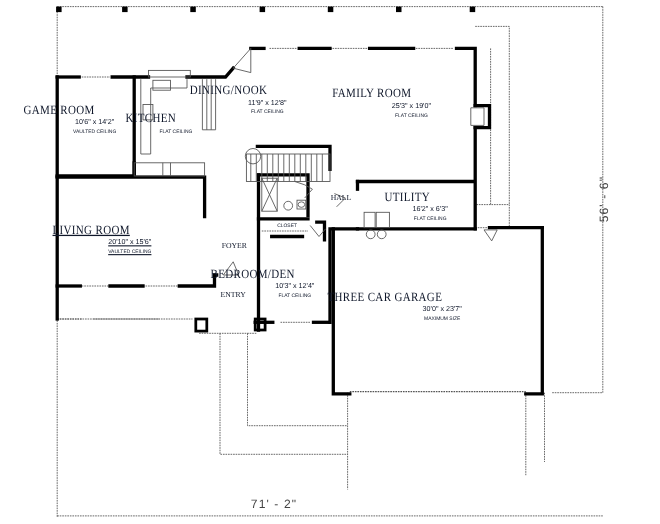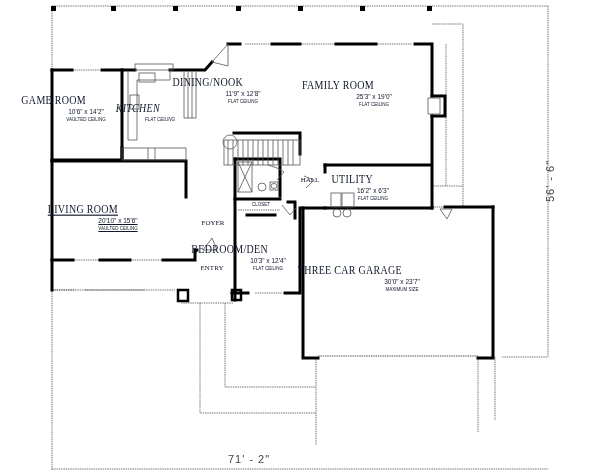--- a/index.html
+++ b/index.html
@@ -156,21 +156,21 @@
     <path d="M304 176 L314 180 L306 188"></path>
   </g>
 </svg>
 
 <div class="lbl" style="left:86px;top:96px;">
   <div class="room-name">GAME ROOM</div>
   <div class="room-dim">10'6" x 14'2"</div>
   <div class="room-note">VAULTED CEILING</div>
 </div>
 
-<div class="lbl" style="left:160px;top:104px;font-style:italic;">
+<div class="lbl" style="left:160px;top:104px;">
   <div class="room-name">KITCHEN</div>
   <div class="room-note" style="margin-top:4px;">FLAT CEILING</div>
 </div>
 
 <div class="lbl" style="left:243px;top:78px;">
   <div class="room-name">DINING/NOOK</div>
   <div class="room-dim">11'9" x 12'8"</div>
   <div class="room-note">FLAT CEILING</div>
 </div>
 
@@ -179,21 +179,21 @@
   <div class="room-dim">25'3" x 19'0"</div>
   <div class="room-note">FLAT CEILING</div>
 </div>
 
 <div class="lbl" style="left:118px;top:205px;text-decoration:underline;">
   <div class="room-name">LIVING ROOM</div>
   <div class="room-dim">20'10" x 15'6"</div>
   <div class="room-note">VAULTED CEILING</div>
 </div>
 
-<div class="lbl" style="left:373px;top:175px;">
+<div class="lbl" style="left:391px;top:175px;">
   <div class="room-name">UTILITY</div>
   <div class="room-dim">16'2" x 6'3"</div>
   <div class="room-note">FLAT CEILING</div>
 </div>
 
 <div class="lbl" style="left:268px;top:245px;">
   <div class="room-name">BEDROOM/DEN</div>
   <div class="room-dim">10'3" x 12'4"</div>
   <div class="room-note">FLAT CEILING</div>
 </div>

